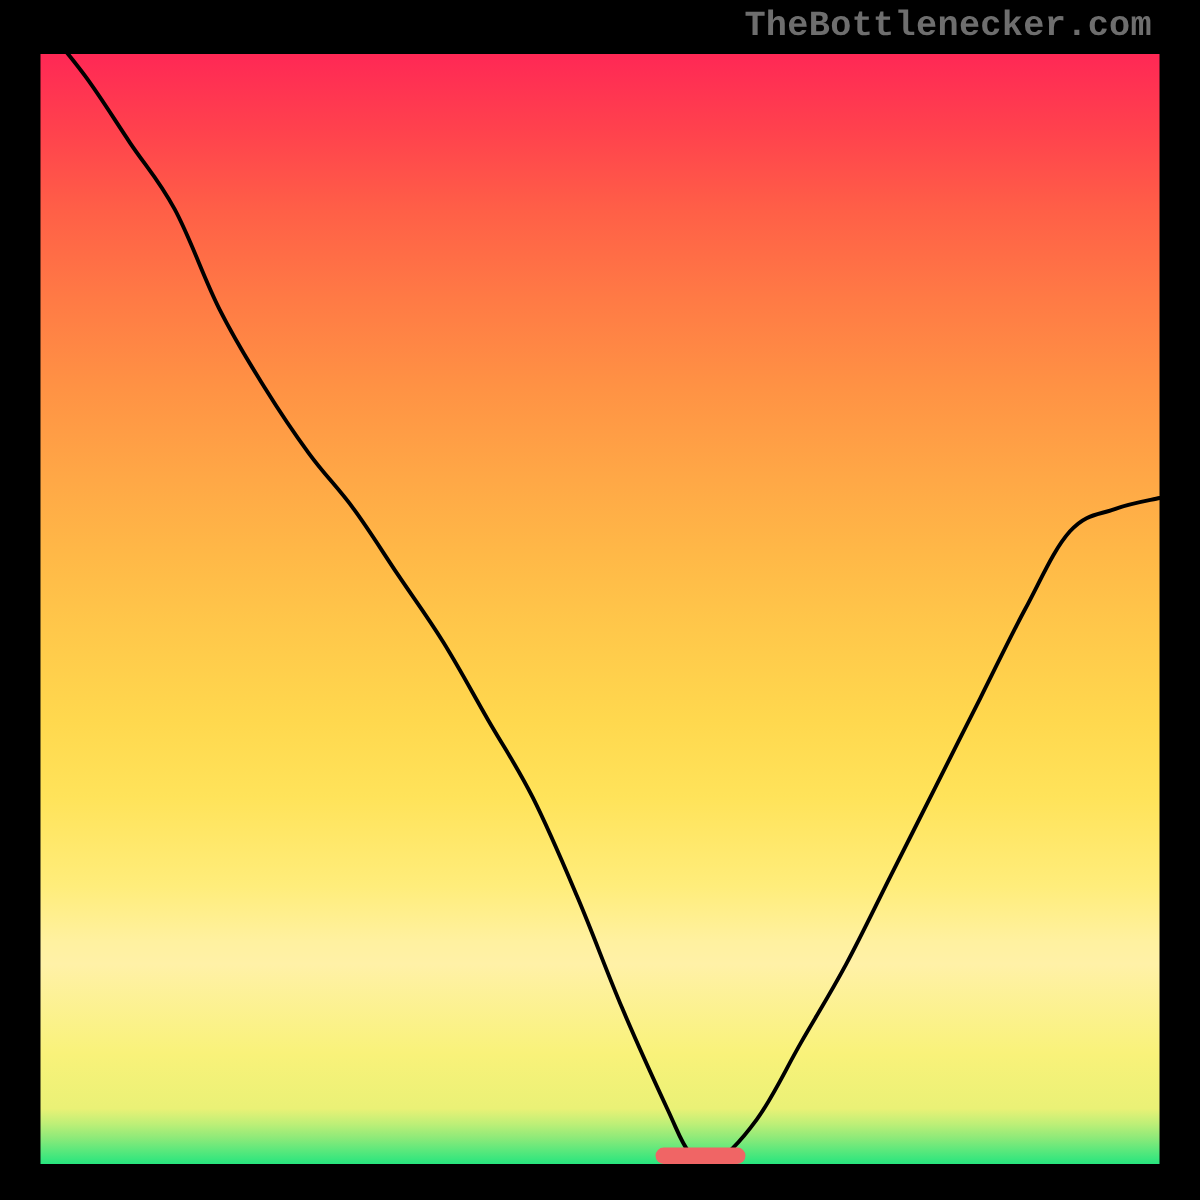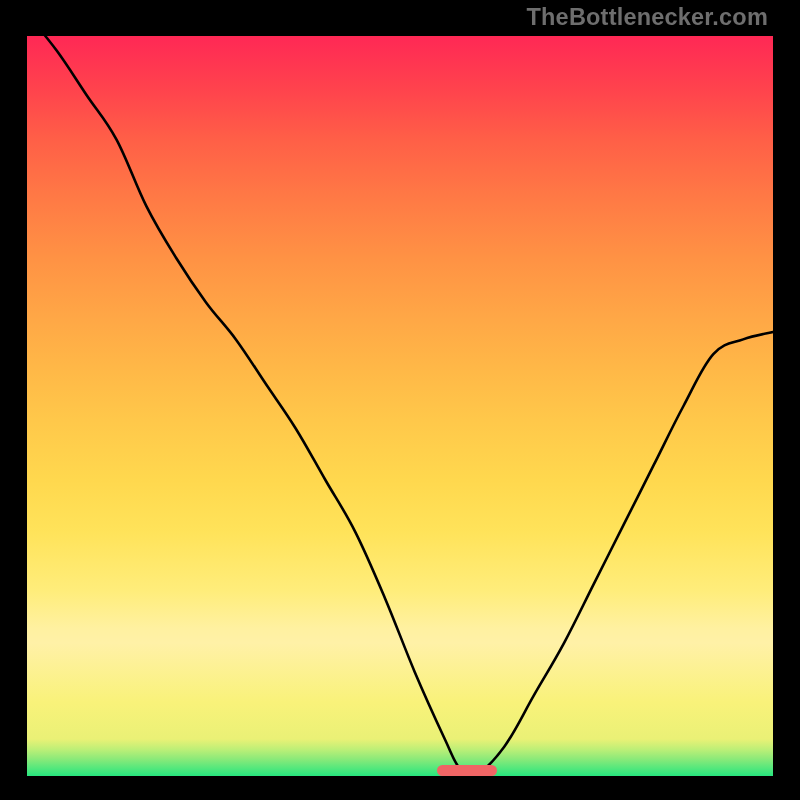--- a/index.html
+++ b/index.html
@@ -11,20 +11,21 @@
     overflow: hidden;
     font-family: Arial, Helvetica, sans-serif;
   }
   .frame {
     position: absolute;
     left: 0;
     top: 0;
     width: 776px;
     height: 800px;
     background: #000;
+    font-family: Liberation Mono, monospace;
   }
   .attribution {
     position: absolute;
     top: 4px;
     right: 8px;
     color: #6e6e6e;
     font-size: 23.5px;
     font-weight: 600;
     letter-spacing: 0.2px;
     user-select: none;

